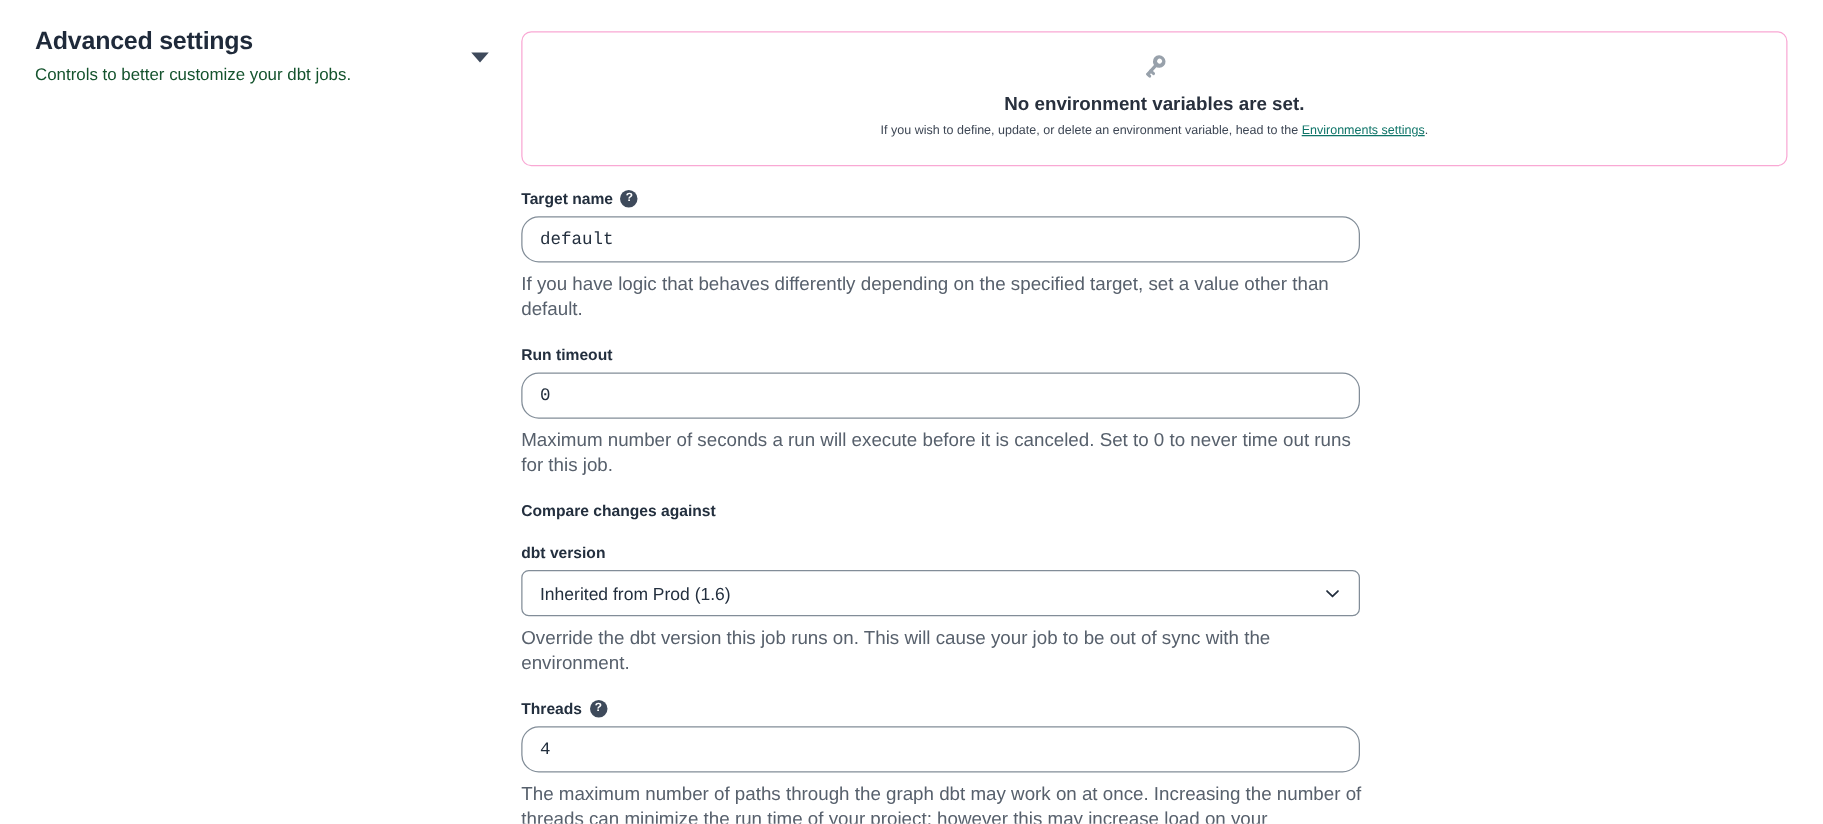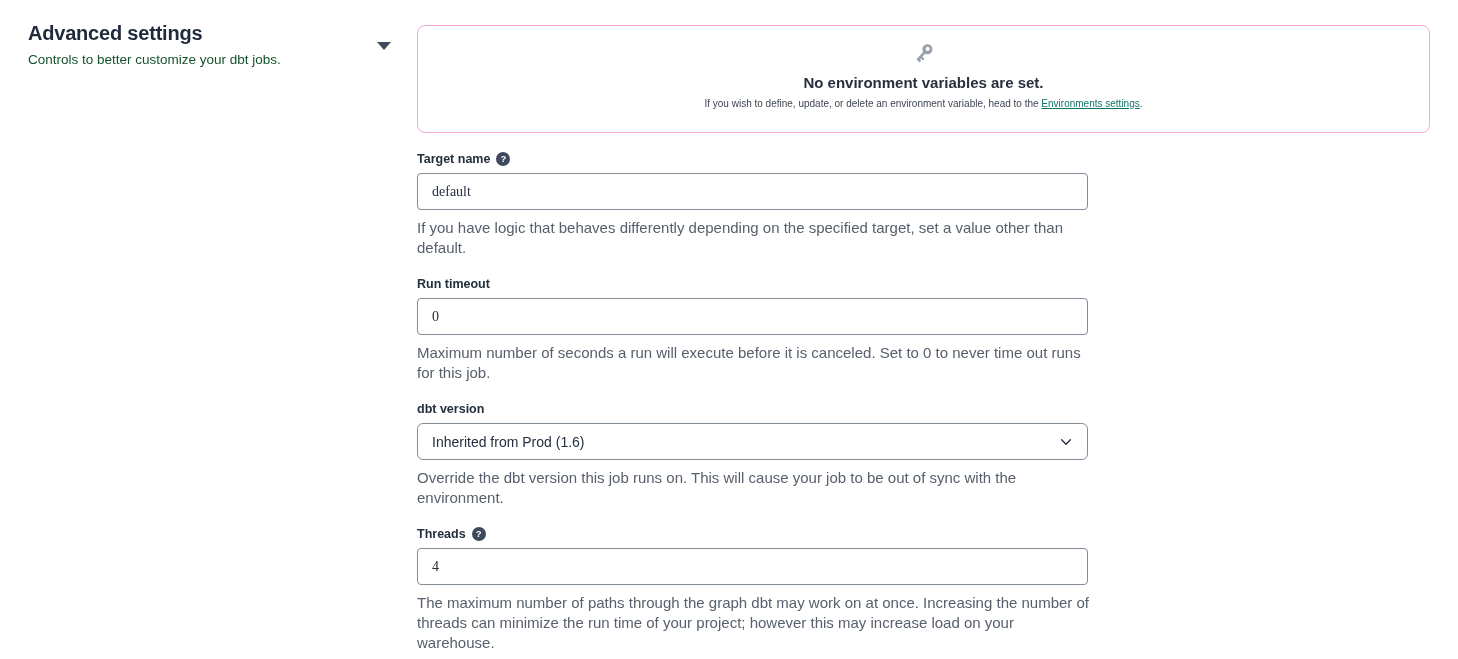--- a/index.html
+++ b/index.html
@@ -25,22 +25,22 @@
   .env-title { font-size:15px; font-weight:700; color:#28303d; margin-top:6px; }
   .env-msg { font-size:10px; color:#3d4654; margin-top:7px; }
   .env-link { color:#0e7468; text-decoration:underline; cursor:pointer; }
 
   .field { margin-top:19px; }
   .field-label-row { display:flex; align-items:flex-start; gap:6px; margin-bottom:7px; }
   .field-label { font-size:12.5px; font-weight:700; color:#232f3e; }
   .help-icon { width:14px; height:14px; border-radius:50%; background:#3e4a5b; color:#ffffff;
     font-size:9.5px; font-weight:700; display:inline-flex; align-items:center;
     justify-content:center; cursor:pointer; line-height:1; }
-  .text-input { width:671px; height:37px; border:1px solid #828d98; border-radius:4px;
-    padding:0 14px; font-size:14px; color:#232f3e; font-family:Liberation Serif, serif; background:#fff;
+  .text-input { width:671px; height:37px; border:1px solid #828d98; border-radius:14px;
+    padding:0 14px; font-size:14px; color:#232f3e; font-family:Liberation Mono, monospace; background:#fff;
     outline:none; display:block; }
   .helper { font-size:15px; color:#57606c; margin-top:8px; line-height:20px; max-width:676px; }
 
   .select-box { height:37px; border:1px solid #828d98; border-radius:6px; background:#fff;
     display:flex; align-items:center; justify-content:space-between; padding:0 14px;
     cursor:pointer; }
   .select-box.narrow { width:223px; }
   .select-box.wide { width:671px; }
   .select-value { font-size:14px; color:#232f3e; }
   .chevron-wrap { line-height:0; }
@@ -87,20 +87,23 @@
 
     <div class="field">
       <div class="field-label-row">
         <span class="field-label">Run timeout</span>
       </div>
       <input class="text-input" type="text" value="0" style="">
       <div class="helper">Maximum number of seconds a run will execute before it is canceled. Set to 0 to never time out runs for this job.</div>
     </div>
 
     <div class="field">
+      <div class="field-label-row">
+        <span class="field-label">Compare changes against</span>
+      </div>
     </div>
 
     <div class="field">
       <div class="field-label-row">
         <span class="field-label">dbt version</span>
       </div>
       <div class="select-box wide">
         <span class="select-value">Inherited from Prod (1.6)</span>
         <span class="chevron-wrap">
           <svg width="14" height="14" viewBox="0 0 16 16">

